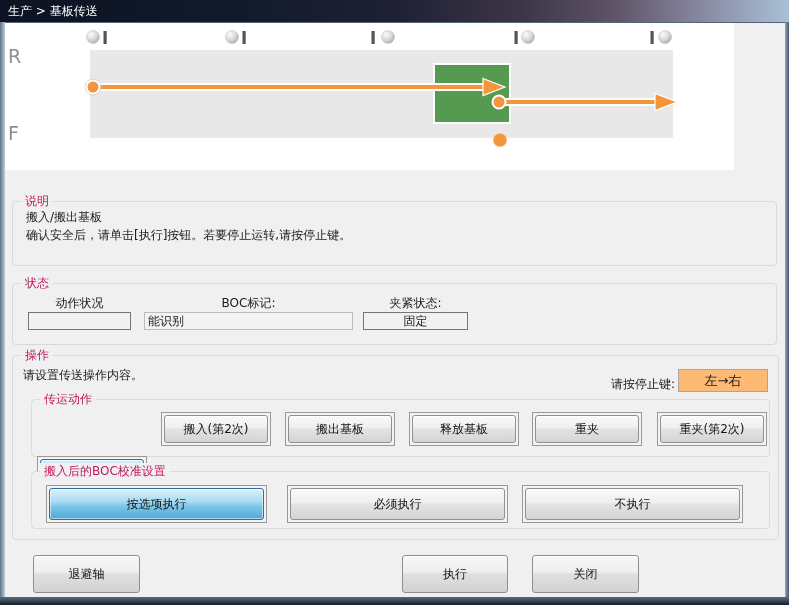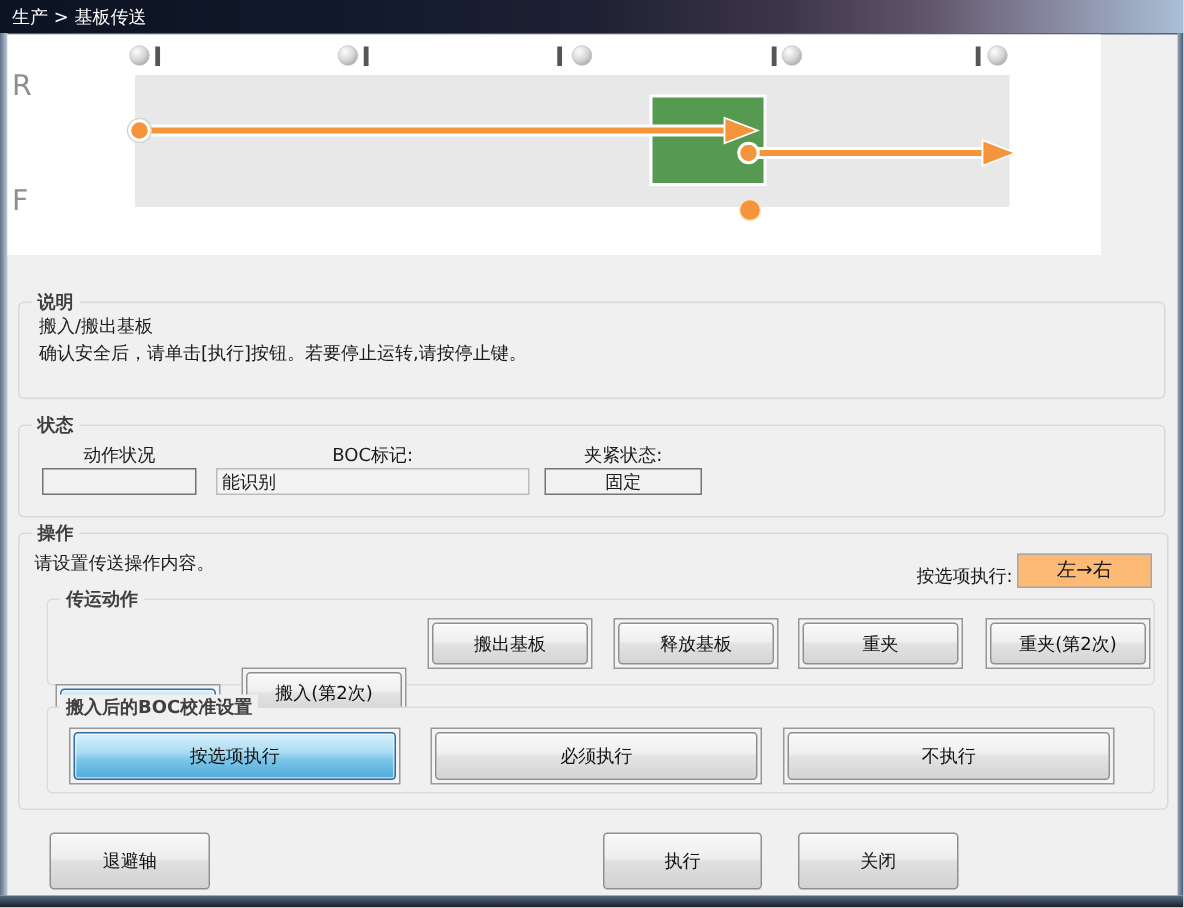--- a/index.html
+++ b/index.html
@@ -26,21 +26,21 @@
   
   .diagram-svg { position:absolute; left:0; top:22px; }
 
   
   .groupbox {
     position:absolute; border:1px solid #d9d9d9; border-radius:4px; background:#f0f0f0;
   }
   .groupbox.inner { border-color:#dcdcdc; }
   .legend {
     position:absolute; top:-9px; left:8px; padding:0 4px; background:#f0f0f0;
-    font-size:12px; color:#404040; white-space:nowrap;font-weight:bold;
+    font-size:12px; color:#be185d; white-space:nowrap;
   }
   .txt { position:absolute; white-space:nowrap; }
 
   
   .fieldlabel { position:absolute; text-align:center; }
   .statusbox {
     position:absolute; background:#f3f3f3; font-size:12px; line-height:16px;
   }
   .statusbox.dark  { border:1px solid #747474; background:#f1f1f1; }
   .statusbox.light { border:1px solid #bcbcbc; padding-left:3px; }
@@ -154,30 +154,30 @@
 
     <div class="fieldlabel" style="left:350px; top:11px; width:105px;text-align:center;">夹紧状态:</div>
     <div class="statusbox dark center" style="left:350px; top:28px; width:105px; height:18px;">固定</div>
   </div>
 
   <div class="groupbox" style="left:12px; top:355px; width:767px; height:185px;">
     <span class="legend">操作</span>
 
     <div class="txt" style="left:10px; top:11px;">请设置传送操作内容。</div>
 
-    <div class="txt" style="left:598px; top:20px;">按选项执行:</div>
+    <div class="txt" style="left:598px; top:20px;">请按停止键:</div>
     <div class="dirbox" style="left:665px; top:13px; width:90px; height:23px;">左→右</div>
 
     <div class="groupbox inner" style="left:18px; top:43px; width:739px; height:58px;">
       <span class="legend">传运动作</span>
 
       <div class="btnframe" style="left:5px;   top:12px; width:110px; height:34px;margin-top:44px;">
         <button class="btn selected">搬入</button>
       </div>
-      <div class="btnframe" style="left:129px; top:12px; width:110px; height:34px;margin-top:33px;">
+      <div class="btnframe" style="left:129px; top:12px; width:110px; height:34px;">
         <button class="btn">搬入(第2次)</button>
       </div>
       <div class="btnframe" style="left:253px; top:12px; width:110px; height:34px;">
         <button class="btn">搬出基板</button>
       </div>
       <div class="btnframe" style="left:377px; top:12px; width:110px; height:34px;">
         <button class="btn">释放基板</button>
       </div>
       <div class="btnframe" style="left:500px; top:12px; width:110px; height:34px;">
         <button class="btn">重夹</button>

